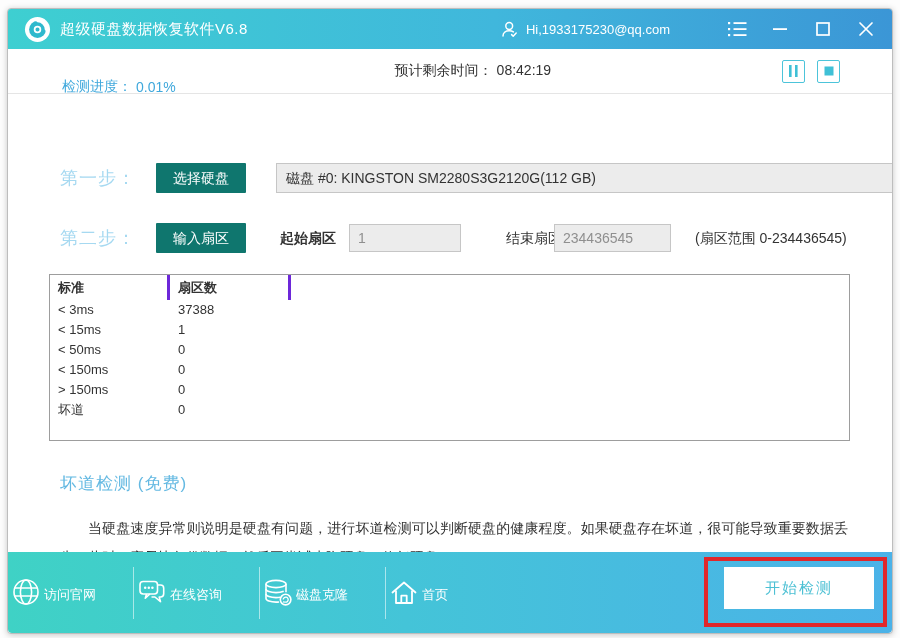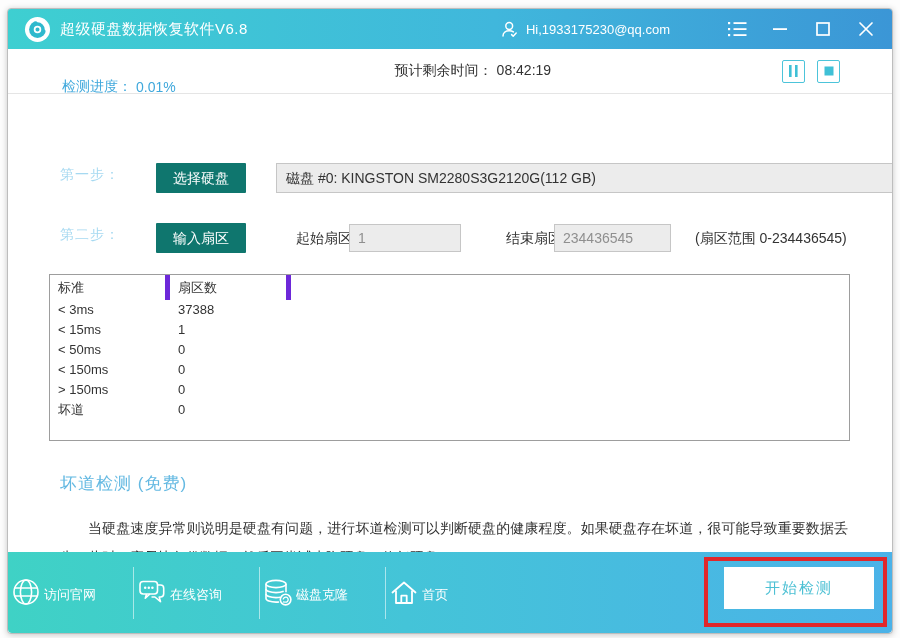--- a/index.html
+++ b/index.html
@@ -23,46 +23,46 @@
   .progress-row { height:45px; border-bottom:1px solid #e5e5e5; display:flex; align-items:center; padding:0 0 0 54px; background:#fff; }
   .prog-label, .prog-value { color:#3fa8dc; font-size:14px;margin-top:31px; }
   .prog-value { margin-left:4px; }
   .eta-wrap { flex:1; text-align:center; font-size:14px; color:#333; }
   .eta-value { margin-left:4px;margin-top:18px; }
   .scan-ctrls { display:flex; margin-right:52px; }
   .ctrl-btn { width:23px; height:23px; border:1px solid #4cc4da; border-radius:2px; background:#fff;
     display:flex; align-items:center; justify-content:center; margin-left:12px; cursor:pointer; }
   
   .content { position:relative; height:505px; background:#fff; }
-  .step-label { position:absolute; font-size:14px; color:#a6d9f1; letter-spacing:1px; }
+  .step-label { position:absolute; font-size:18px; color:#a6d9f1; letter-spacing:1px; }
   .step-btn { position:absolute; width:90px; height:30px; background:#0f766e; border:none; border-radius:1px;
     color:#fff; font-size:14px; text-align:center; line-height:30px; cursor:pointer;
     font-family:"Liberation Sans","DejaVu Sans",sans-serif; }
   #step1-label { left:52px; top:72px; }
   #step1-btn  { left:148px; top:69px; }
   .select-box { position:absolute; left:268px; top:69px; width:700px; height:30px;
     border:1px solid #c6c6c6; background:#ececec; }
   .select-text { position:absolute; left:9px; top:0; line-height:28px; font-size:14px; color:#333; }
   .select-arrow { position:absolute; right:0; top:0; width:24px; height:28px; background:#fdfdfd;
     display:flex; align-items:center; justify-content:center; }
   #step2-label { left:52px; top:132px; }
   #step2-btn  { left:148px; top:129px; }
   .field-label { position:absolute; font-size:14px; color:#333; }
-  #start-label { left:288px; top:136px; }
+  #start-label { left:272px; top:136px;font-weight:bold; }
   #end-label   { left:498px; top:136px; }
   .sector-input { position:absolute; height:28px; border:1px solid #c6c6c6; background:#ececec;
     color:#8f8f8f; font-size:14px; padding:0 8px; font-family:"Liberation Sans","DejaVu Sans",sans-serif; }
   #start-input { left:341px; top:130px; width:112px; }
   #end-input   { left:546px; top:130px; width:117px; }
   #range-hint  { left:687px; top:136px; font-size:14px; }
   
   .speed-table { position:absolute; left:41px; top:180px; width:801px; height:167px;
     border:1px solid #9d9d9d; background:#fff; font-size:13px; color:#333; }
   .st-header { display:flex; height:25px; align-items:center; }
-  .st-hcell { height:25px; line-height:25px; border-right:5px solid #6d28d9; }
+  .st-hcell { height:25px; line-height:25px; border-right:3px solid #6d28d9;font-weight:bold; }
   .st-c1 { width:120px; padding-left:8px; }
   .st-c2 { width:121px; padding-left:8px; }
   .st-row { display:flex; height:20px; align-items:center; }
   .st-cell { line-height:20px; }
   
   .section-title { position:absolute; left:52px; top:378px; font-size:17px; color:#64b9e2; letter-spacing:1px; }
   .section-desc { position:absolute; left:52px; right:44px; top:420px; font-size:14px; color:#333;
     line-height:29px; text-indent:2em; text-align:justify; }
   
   .footer { position:absolute; left:0; right:0; bottom:0; height:81px;

